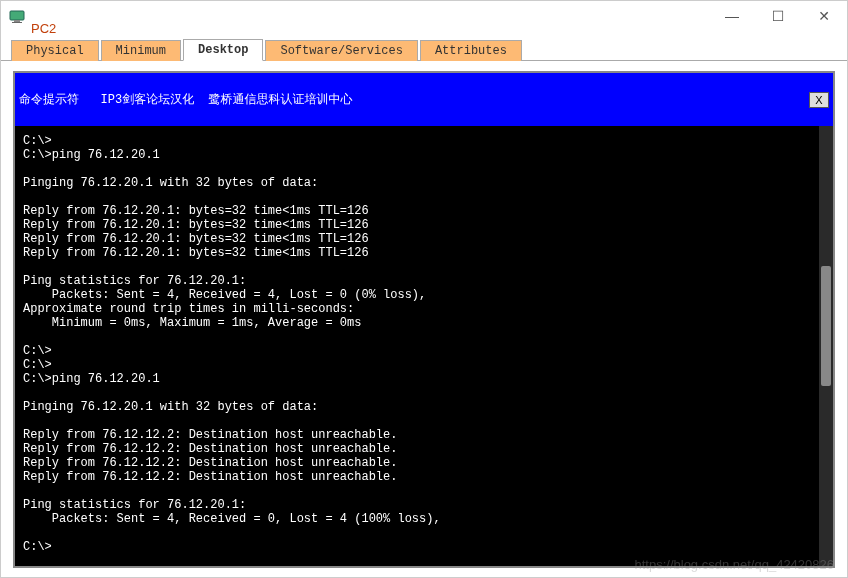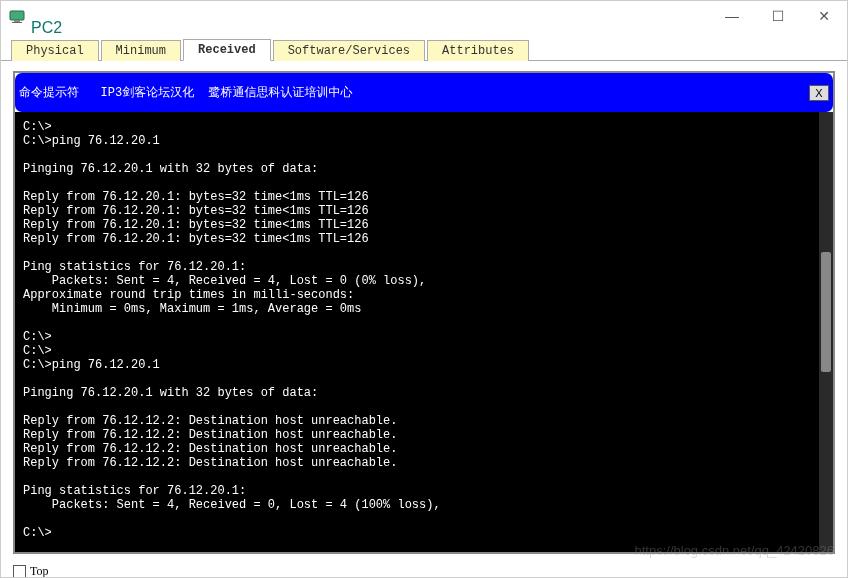--- a/index.html
+++ b/index.html
@@ -17,21 +17,21 @@
   align-items: center;
   padding: 0 0 0 8px;
   background: #fff;
 }
 .app-icon {
   width: 16px; height: 16px;
   margin-right: 6px;
   display: inline-block;
 }
 .app-icon svg { width: 16px; height: 16px; }
-.title { font-size: 16px; color: #0f766e; flex: 0 0 auto; margin-top: 24px; }
+.title { font-size: 13px; color: #c2410c; flex: 0 0 auto; margin-top: 24px; }
 .spacer { flex: 1; }
 .win-controls { display: flex; }
 .win-btn {
   width: 46px; height: 30px;
   display: flex; align-items: center; justify-content: center;
   font-size: 14px; color: #555;
   background: #fff;
 }
 
 .tabbar {
@@ -41,21 +41,21 @@
   padding: 0 10px;
   border-bottom: 1px solid #aaa;
   font-family: "Courier New", monospace;
   font-size: 12px;
   margin-top: 6px;
 }
 .tab {
   padding: 3px 14px 3px 14px;
   border: 1px solid #aaa;
   border-bottom: none;
-  background: #fef9c3;
+  background: #fdba74;
   margin-right: 2px;
   position: relative;
   top: 1px;
   color: #333;
 }
 .tab.active {
   background: #fff;
   border-bottom: 1px solid #fff;
   font-weight: bold;
 }
@@ -64,24 +64,23 @@
   padding: 10px 12px 6px 12px;
 }
 .term-window {
   border: 2px solid #888;
 }
 .term-title {
   background: #0000ff;
   color: #fff;
   font-family: "SimSun","Courier New",monospace;
   font-size: 12px;
-  padding: 11px 4px;
+  padding: 18px 4px;
   display: flex;
   align-items: flex-end;
-  border-radius: 7px;
 }
 .term-title-text { flex: 1; white-space: pre; }
 .term-x {
   width: 20px; height: 16px;
   background: #ddd;
   color: #000;
   border: 1px solid #555;
   display: flex; align-items: center; justify-content: center;
   font-size: 11px;
   font-family: Arial,sans-serif;
@@ -124,21 +123,21 @@
 }
 .checkbox-box {
   width: 13px; height: 13px;
   border: 1px solid #555;
   margin-right: 4px;
   display: inline-block;
   background: #fff;
 }
 .watermark {
   position: absolute;
-  right: 14px; bottom: 20px;
+  right: 14px; bottom: 6px;
   color: rgba(150,150,150,0.35);
   font-size: 13px;
   font-family: Arial,sans-serif;
   pointer-events: none;
 }
 </style>
 </head>
 <body>
 
 <div class="titlebar">
@@ -154,21 +153,21 @@
   <div class="win-controls">
     <div class="win-btn">—</div>
     <div class="win-btn">☐</div>
     <div class="win-btn close">✕</div>
   </div>
 </div>
 
 <div class="tabbar">
   <div class="tab">Physical</div>
   <div class="tab">Minimum</div>
-  <div class="tab active">Received</div>
+  <div class="tab active">Desktop</div>
   <div class="tab">Software/Services</div>
   <div class="tab">Attributes</div>
 </div>
 
 <div class="workarea">
   <div class="term-window">
     <div class="term-title">
       <span class="term-title-text">命令提示符   IP3剑客论坛汉化  鹭桥通信思科认证培训中心</span>
       <span class="term-x">X</span>
     </div>

